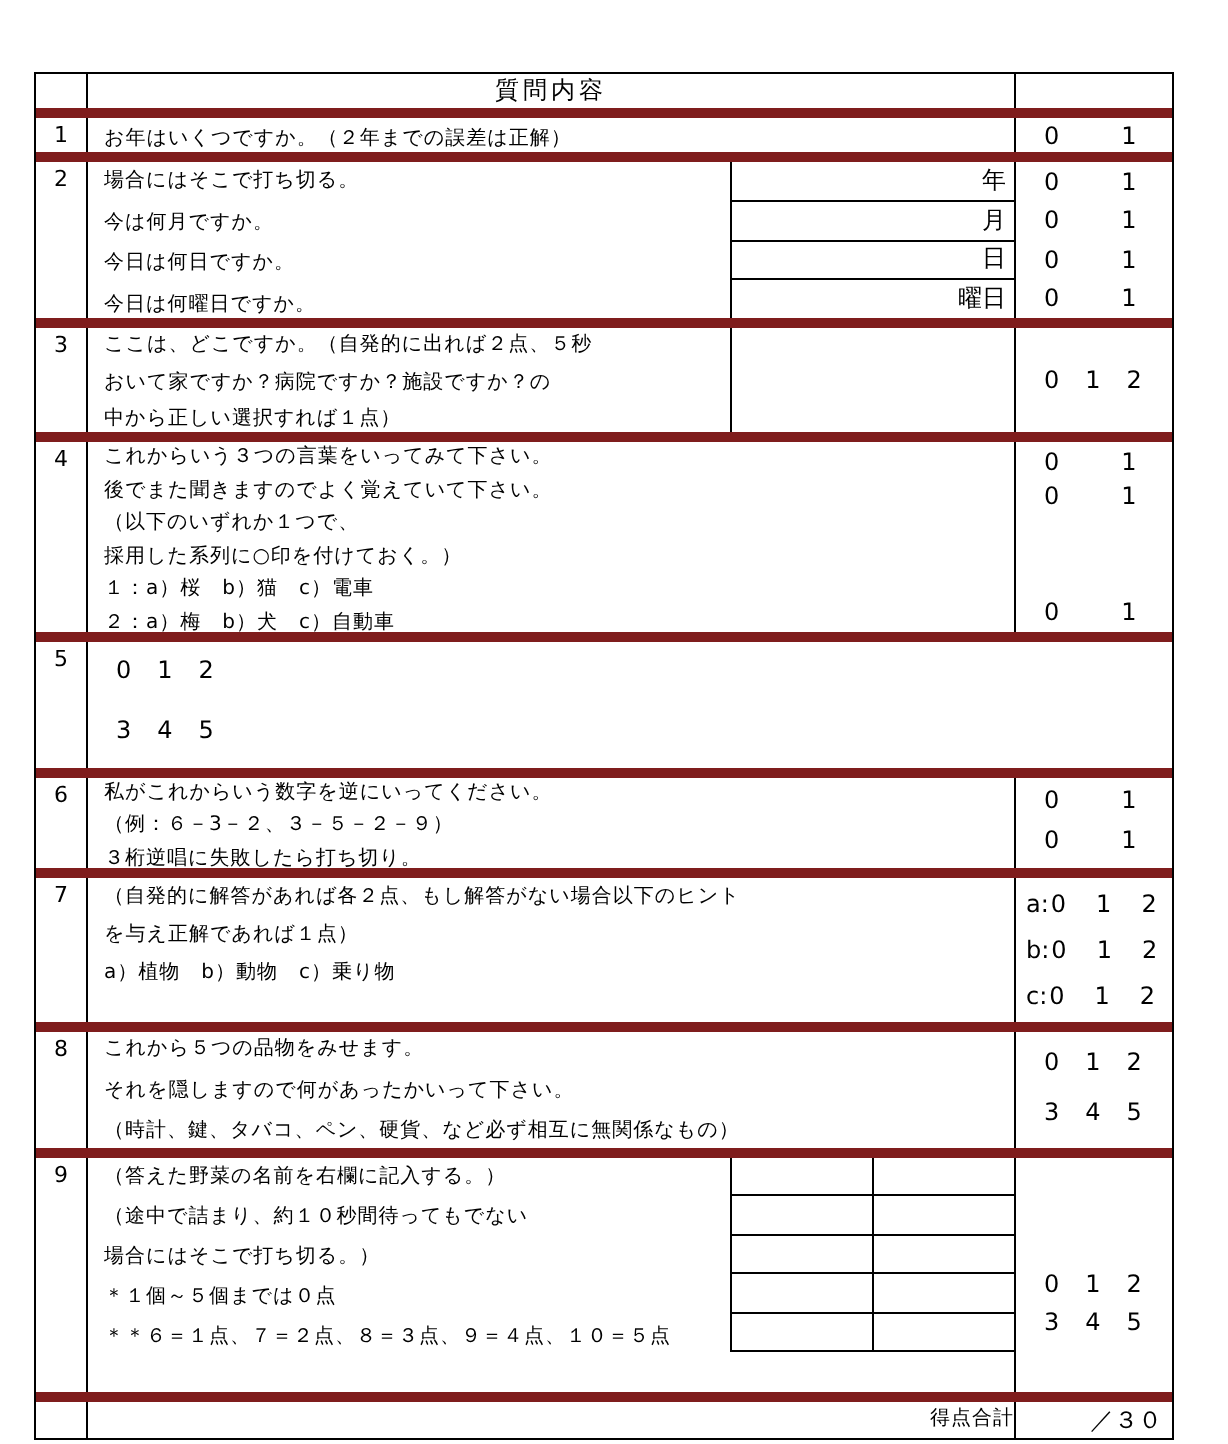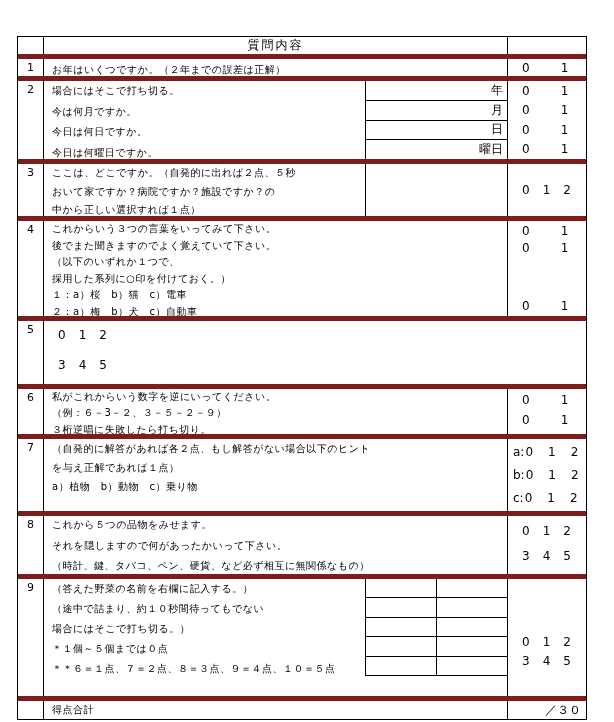--- a/index.html
+++ b/index.html
@@ -7,21 +7,21 @@
   .sheet { position:relative; width:614px; height:722px; background:#fff; }
   .title { position:absolute; top:8px; left:0; width:100%; text-align:center;
            font-weight:bold; font-size:15px; letter-spacing:1px; white-space:nowrap; }
   .hds-table { position:absolute; left:17px; top:36px; width:570px; height:684px;
                border:1px solid #000; box-sizing:border-box; display:flex; flex-direction:column; }
   .row { display:flex; border-bottom:5px solid #7f1d1d; box-sizing:border-box; flex:none; }
   .row:last-child { border-bottom:none; }
   .r-head { height:22px; } .r-q1 { height:22px; } .r-q2 { height:83px; }
   .r-q3 { height:57px; }  .r-q4 { height:100px; } .r-q5 { height:68px; }
   .r-q6 { height:50px; }  .r-q7 { height:77px; }  .r-q8 { height:63px; }
-  .r-q9 { height:122px; } .r-total { height:18px; }
+  .r-q9 { height:122px; } .r-total { height:18px;text-align:right; }
   .c-num { width:26px; flex:none; border-right:1px solid #000; box-sizing:border-box;
            text-align:center; font-size:11px; padding-top:2px; }
   .c-q { flex:1; border-right:1px solid #000; box-sizing:border-box; position:relative; overflow:hidden; }
   .c-s { width:78px; flex:none; box-sizing:border-box; position:relative; font-size:12px; overflow:hidden; }
   .qline { padding-left:8px; font-size:10px; letter-spacing:0.5px; white-space:nowrap; }
   .r-head .c-q { display:flex; align-items:center; justify-content:center;
                  font-size:12px; letter-spacing:2px; }
   .r-q1 .qline { line-height:21px; }
   .r-q2 .qline { line-height:20.5px; }
   .r-q3 .qline { line-height:18.6px; }

